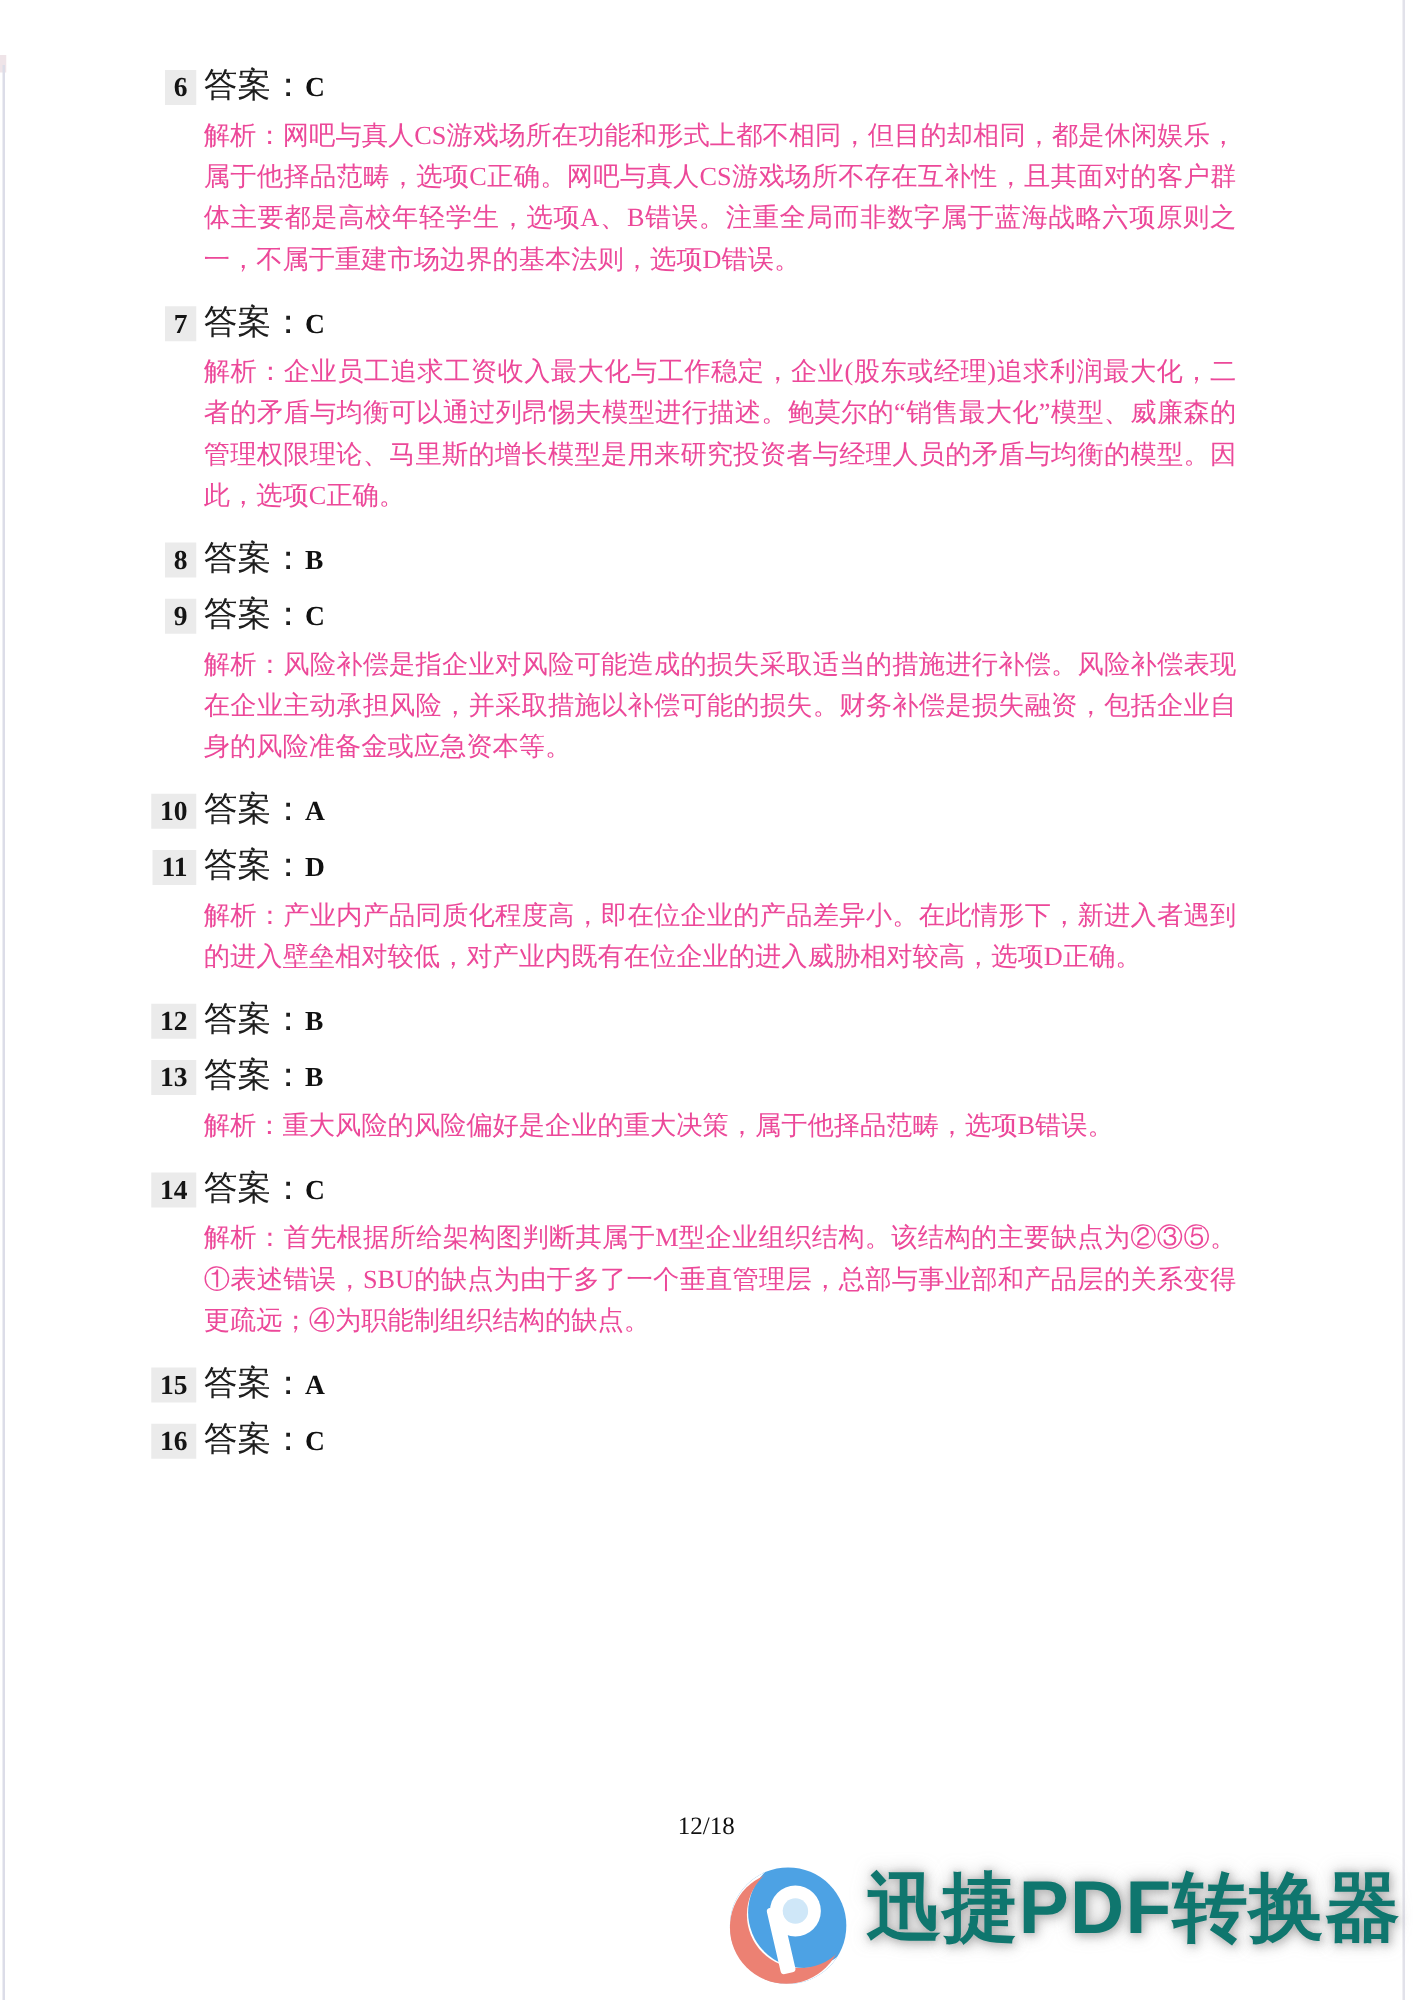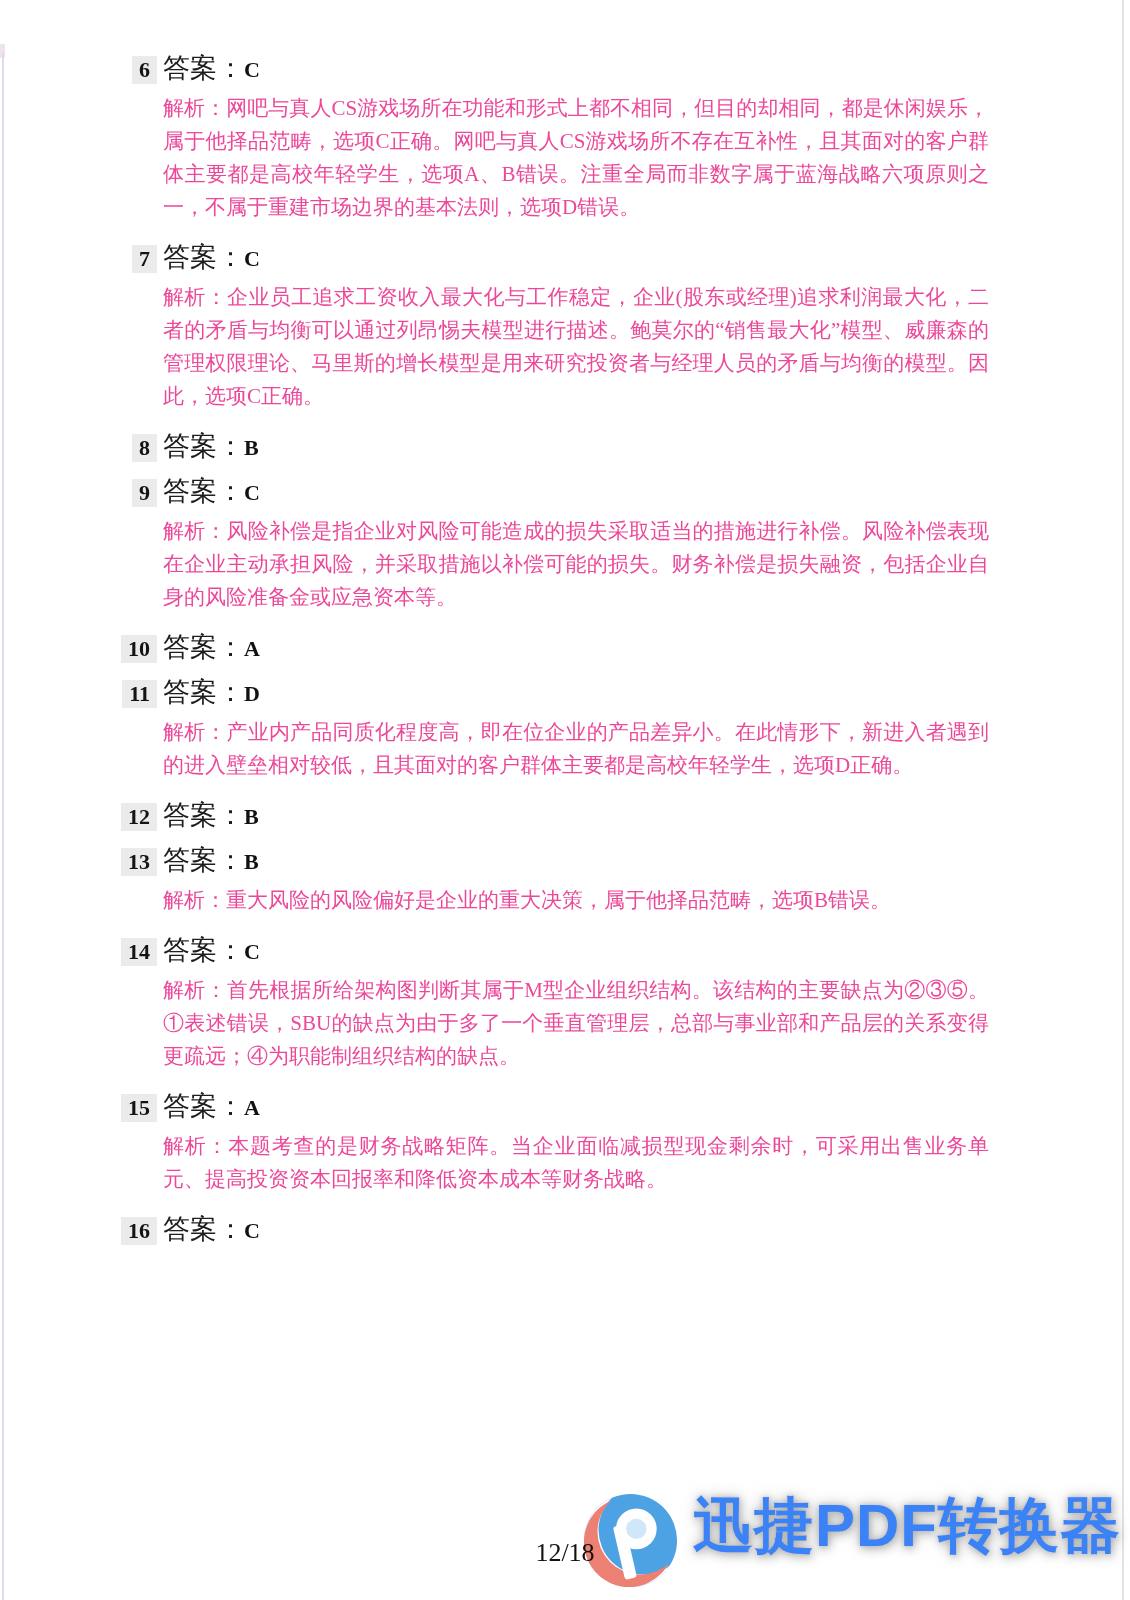--- a/index.html
+++ b/index.html
@@ -36,31 +36,31 @@
   }
   .ans-label{margin-left:6px;font-size:27px;color:#1e1e1e;}
   .ans-value{font-weight:bold;font-size:22px;color:#111;}
   .expl{
     margin:0 0 0 41px;width:826px;
     font-size:21px;line-height:33px;
     text-align:justify;
     color:#ec4899;
   }
   .page-num{
-    position:absolute;left:0;top:1538px;width:1130px;
-    text-align:center;font-size:26px;color:#111;
+    position:absolute;left:0;top:1450px;width:1130px;
+    text-align:center;font-size:20px;color:#111;
   }
   .wm-logo{
     position:absolute;left:582px;top:1492px;width:97px;height:97px;
   }
   .wm-text{
     position:absolute;left:693px;top:1486px;
     font-family:"Liberation Sans","DejaVu Sans",sans-serif;
     font-weight:700;font-size:60px;letter-spacing:1px;
-    color:#3b82f6;white-space:nowrap;
+    color:#0f766e;white-space:nowrap;
     text-shadow:0 0 14px rgba(150,150,150,0.65),
                 0 0 5px rgba(165,165,165,0.55),
                 2px 3px 8px rgba(150,150,150,0.45);
   }
 </style>
 </head>
 <body>
 
 <div class="page">
 
@@ -124,21 +124,21 @@
     </div>
 
     <div class="item">
       <div class="head">
         <span class="num-slot">
             <span class="num">11</span>
           </span>
         <span class="ans-label">答案：</span>
         <span class="ans-value">D</span>
       </div>
-      <p class="expl">解析：产业内产品同质化程度高，即在位企业的产品差异小。在此情形下，新进入者遇到的进入壁垒相对较低，且其面对的客户群体主要都是高校年轻学生，选项D正确。</p>
+      <p class="expl">解析：产业内产品同质化程度高，即在位企业的产品差异小。在此情形下，新进入者遇到的进入壁垒相对较低，对产业内既有在位企业的进入威胁相对较高，选项D正确。</p>
     </div>
 
     <div class="item">
       <div class="head">
         <span class="num-slot">
             <span class="num">12</span>
           </span>
         <span class="ans-label">答案：</span>
         <span class="ans-value">B</span>
       </div>
@@ -167,21 +167,20 @@
     </div>
 
     <div class="item">
       <div class="head">
         <span class="num-slot">
             <span class="num">15</span>
           </span>
         <span class="ans-label">答案：</span>
         <span class="ans-value">A</span>
       </div>
-      <p class="expl">解析：本题考查的是财务战略矩阵。当企业面临减损型现金剩余时，可采用出售业务单元、提高投资资本回报率和降低资本成本等财务战略。</p>
     </div>
 
     <div class="item">
       <div class="head">
         <span class="num-slot">
             <span class="num">16</span>
           </span>
         <span class="ans-label">答案：</span>
         <span class="ans-value">C</span>
       </div>

